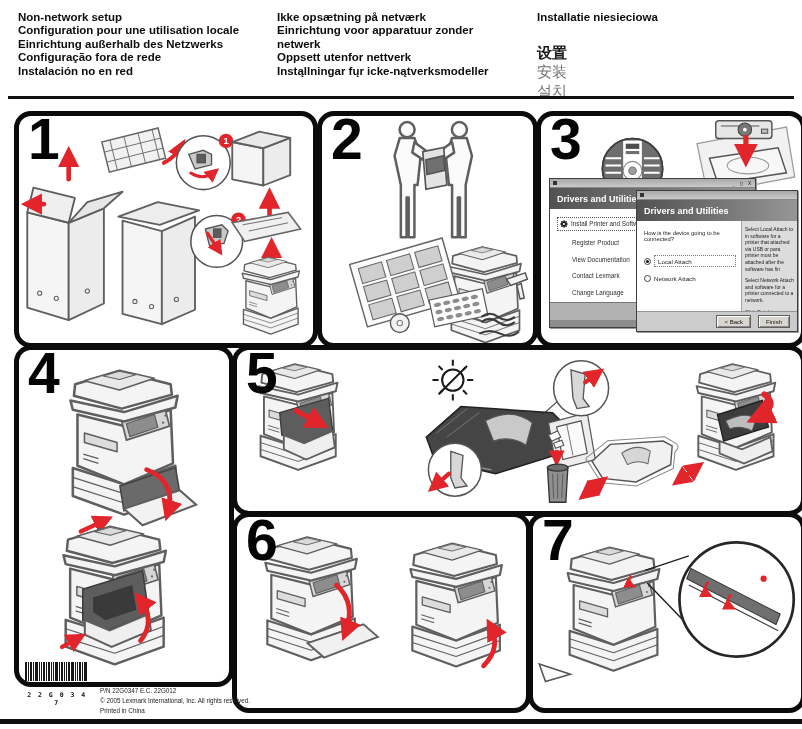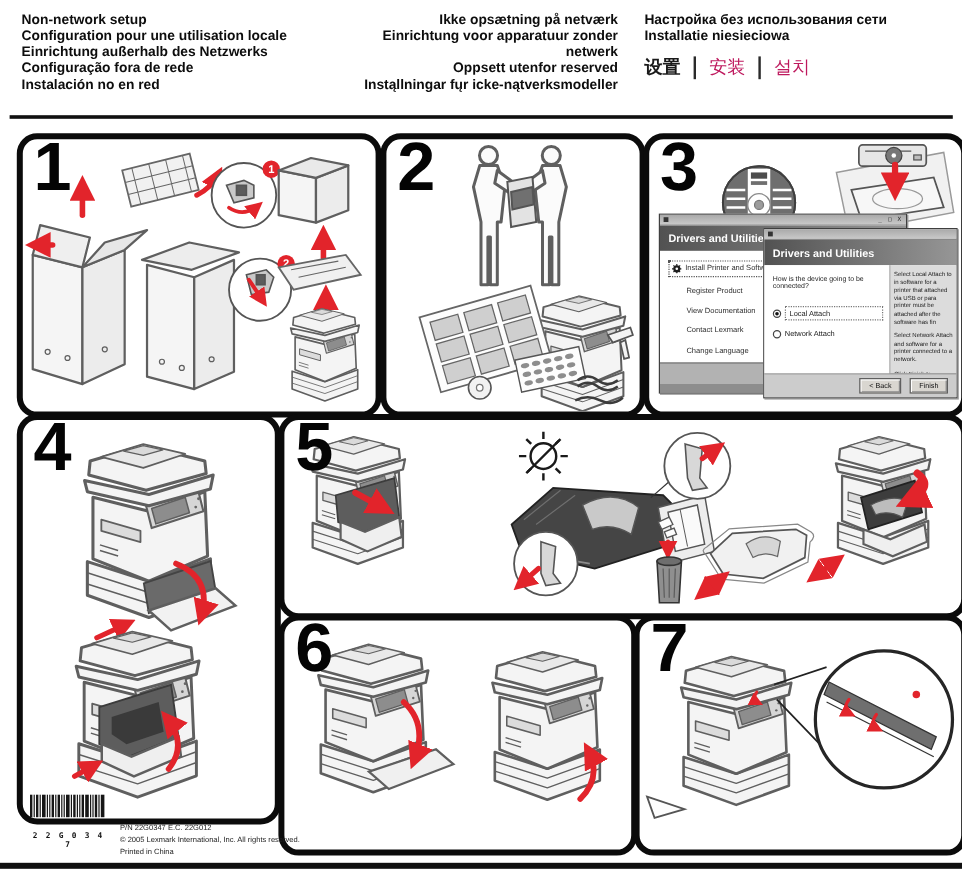--- a/index.html
+++ b/index.html
@@ -2,24 +2,24 @@
 <html><head>
 <meta charset="utf-8">
 <style>
   html,body{margin:0;padding:0;background:#fff;}
   .sheet{position:relative;width:802px;height:729px;background:#fff;overflow:hidden;
          font-family:"Liberation Sans",sans-serif;color:#111;}
 
   
   .hcol{position:absolute;top:11px;font-weight:bold;font-size:11.5px;line-height:13.4px;color:#0d0d0d;}
   .hcol div{white-space:normal;}
-  .cjk-row{position:absolute;left:537px;top:44px;display:flex;align-items:flex-end;font-size:15px;height:22px;}
+  .cjk-row{position:absolute;left:537px;top:44px;display:flex;align-items:flex-end;font-size:15px;height:22px;flex-direction:column;}
   .cjk-row .vbar{width:2px;height:19px;background:#2a2a2a;margin:0 11px;}
   .cjk-main{font-weight:bold;color:#1a1a1a;}
-  .cjk-sub{color:#be185d;}
+  .cjk-sub{color:#737373;}
 
   .rule{position:absolute;background:#101010;}
 
   
   .panel{position:absolute;border:5px solid #0b0b0b;border-radius:17px;background:#fff;overflow:hidden;}
   .stepnum{position:absolute;left:9px;top:-6px;font-size:57px;font-weight:bold;line-height:1.05;color:#040404;z-index:5;}
   svg.art{position:absolute;left:0;top:0;width:100%;height:100%;z-index:1;}
 
   
   .win{position:absolute;background:#fff;border:1px solid #3f3f3f;box-shadow:1px 1px 0 #9a9a9a;z-index:3;}
@@ -97,28 +97,27 @@
     </defs>
   </svg>
 
   <div class="hcol" style="left:18px;width:252px;">
     <div>Non-network setup</div>
     <div>Configuration pour une utilisation locale</div>
     <div>Einrichtung außerhalb des Netzwerks</div>
     <div>Configuração fora de rede</div>
     <div>Instalación no en red</div>
   </div>
-  <div class="hcol" style="left:277px;width:238px;text-align:right;">
+  <div class="hcol" style="left:277px;width:238px;">
     <div>Ikke opsætning på netværk</div>
     <div>Einrichtung voor apparatuur zonder netwerk</div>
-    <div>Oppsett utenfor reserved</div>
+    <div>Oppsett utenfor nettverk</div>
     <div>Instąllningar fųr icke-nątverksmodeller</div>
   </div>
   <div class="hcol" style="left:537px;width:250px;">
-    <div>Настройка без использования сети</div>
     <div>Installatie niesieciowa</div>
   </div>
   <div class="cjk-row">
     <span class="cjk-main">设置</span>
     <span class="vbar"></span>
     <span class="cjk-sub">安装</span>
     <span class="vbar"></span>
     <span class="cjk-sub">설치</span>
   </div>
 

